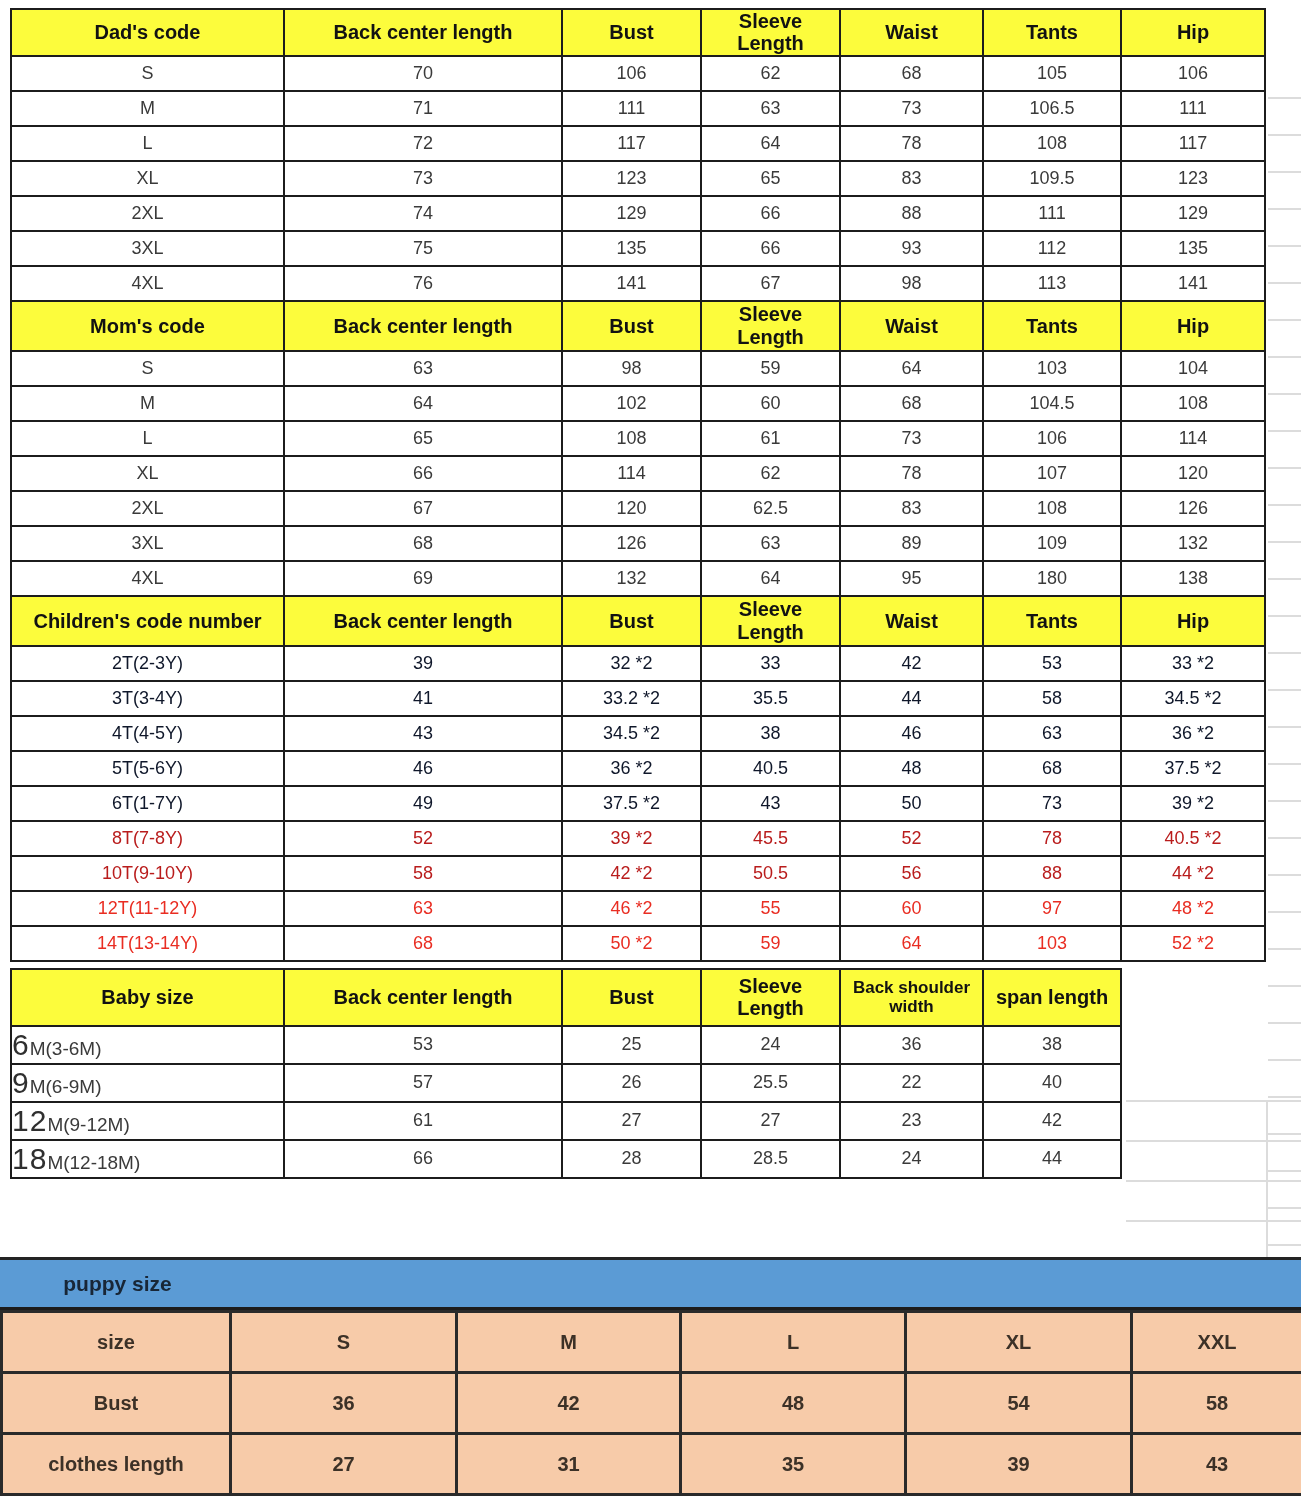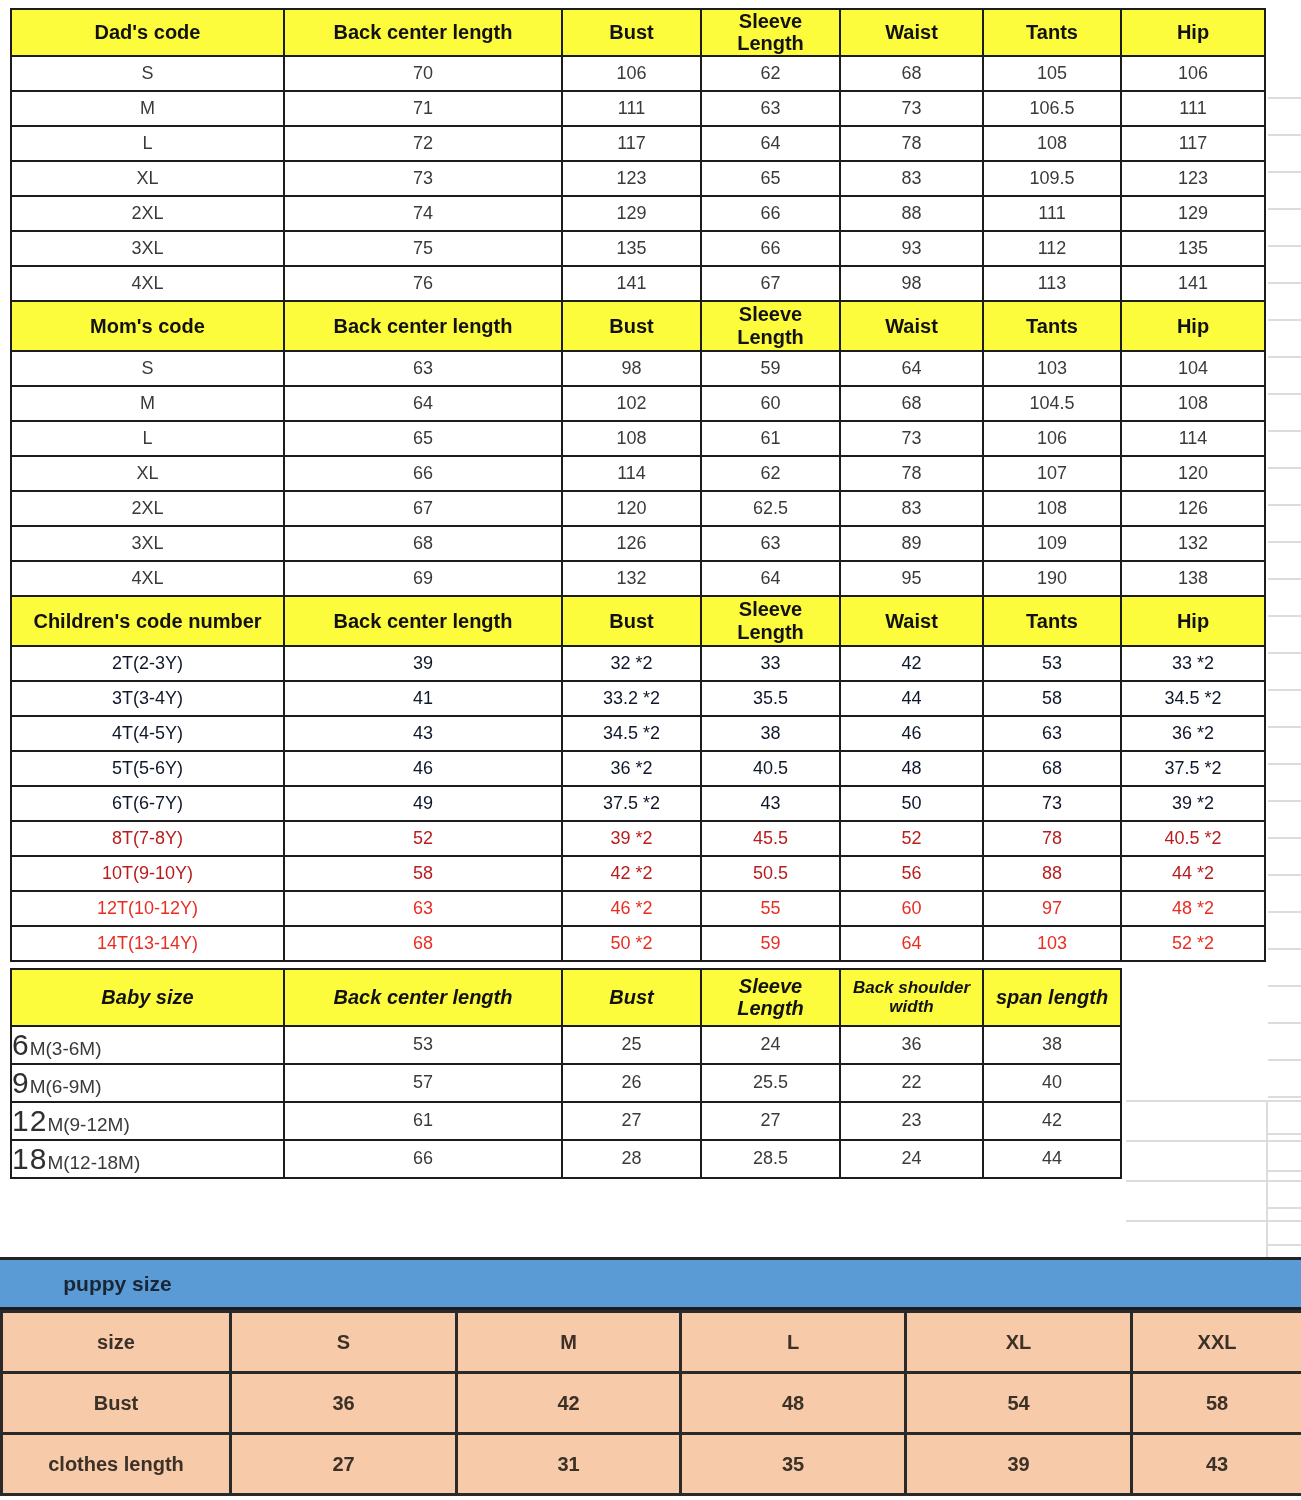--- a/index.html
+++ b/index.html
@@ -31,21 +31,21 @@
     line-height: 1.12;
   }
   .chart td {
     font-size: 18px;
     font-weight: 400;
     color: #3a3a3a;
     height: 35px;
   }
   #dads-table thead tr { height: 40px; }
   #moms-table thead tr, #children-table thead tr { height: 50px; }
-  #baby-table thead tr { height: 57px; font-style: italic; }
+  #baby-table thead tr { height: 57px; }
   #baby-table td { height: 38px; margin-left: 48px; }
   .stack-up { margin-top: -2px; }
   #baby-table { margin-top: 6px; }
   .chart th.small { font-size: 17px; }
 
   
   #children-table tr.blue td { color: #0f172a; }
   #children-table tr.navy td { color: #b91c1c; }
   #children-table tr.red  td { color: #e92d22; }
   #children-table td:nth-child(7) { color: #2d2d2d; border-radius: 9px; }
@@ -282,21 +282,21 @@
             <td>109</td>
             <td>132</td>
           </tr>
 
           <tr>
             <td>4XL</td>
             <td>69</td>
             <td>132</td>
             <td>64</td>
             <td>95</td>
-            <td>190</td>
+            <td>180</td>
             <td>138</td>
           </tr>
 
       </tbody>
     </table>
 
     <table class="chart stack-up" id="children-table">
       <colgroup>
         <col style="width:273px">
           <col style="width:278px">
@@ -353,21 +353,21 @@
             <td>5T(5-6Y)</td>
             <td>46</td>
             <td>36 *2</td>
             <td>40.5</td>
             <td>48</td>
             <td>68</td>
             <td>37.5 *2</td>
           </tr>
 
           <tr class="blue">
-            <td>6T(6-7Y)</td>
+            <td>6T(1-7Y)</td>
             <td>49</td>
             <td>37.5 *2</td>
             <td>43</td>
             <td>50</td>
             <td>73</td>
             <td>39 *2</td>
           </tr>
 
           <tr class="navy">
             <td>8T(7-8Y)</td>
@@ -383,21 +383,21 @@
             <td>10T(9-10Y)</td>
             <td>58</td>
             <td>42 *2</td>
             <td>50.5</td>
             <td>56</td>
             <td>88</td>
             <td>44 *2</td>
           </tr>
 
           <tr class="red">
-            <td>12T(10-12Y)</td>
+            <td>12T(11-12Y)</td>
             <td>63</td>
             <td>46 *2</td>
             <td>55</td>
             <td>60</td>
             <td>97</td>
             <td>48 *2</td>
           </tr>
 
           <tr class="red">
             <td>14T(13-14Y)</td>

